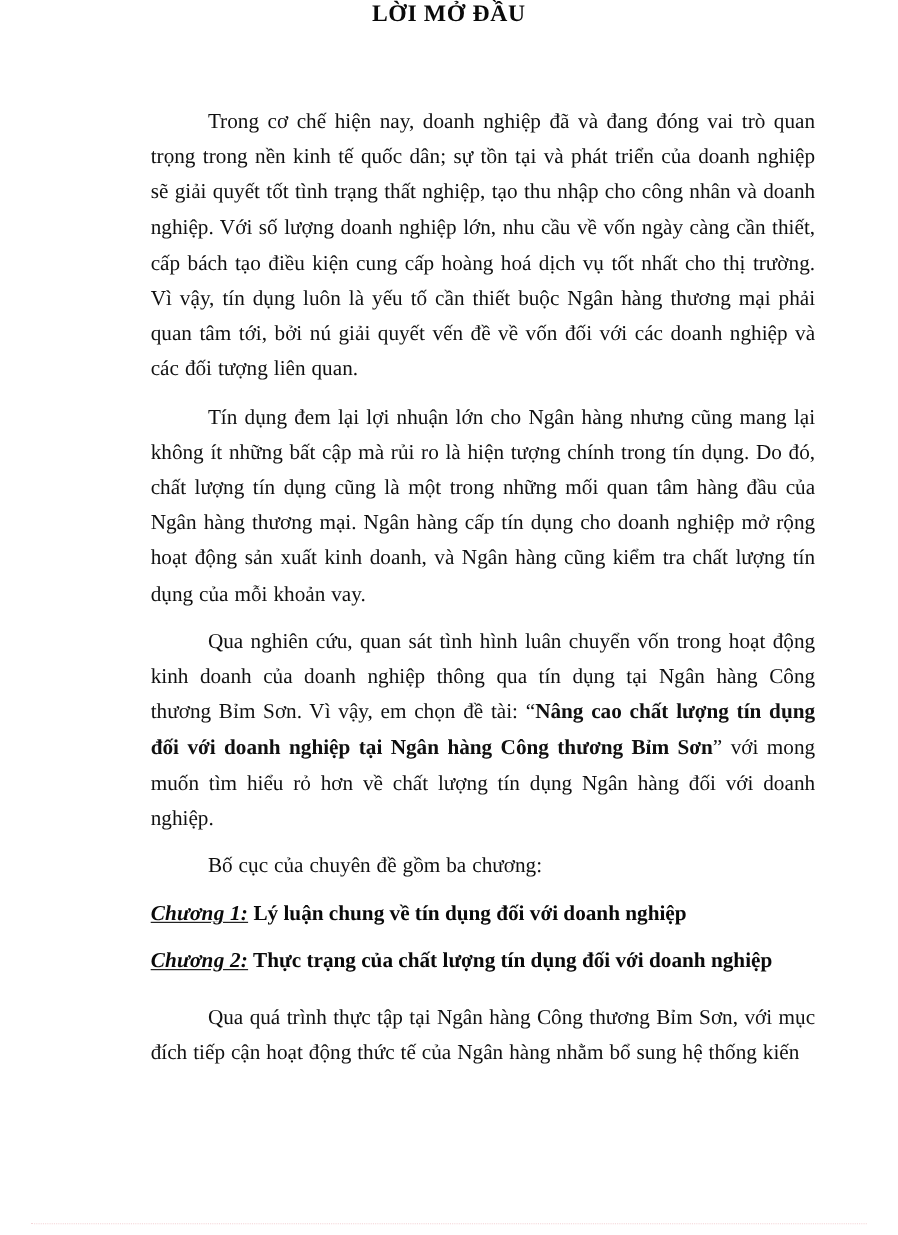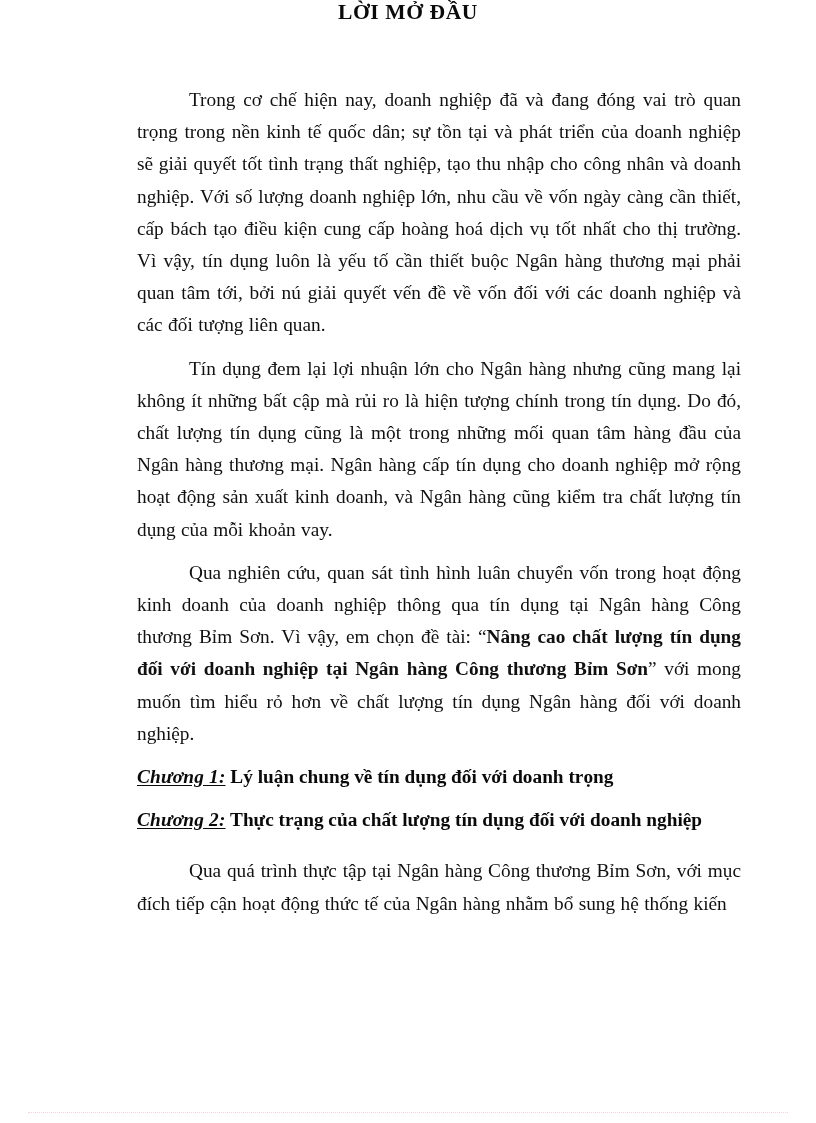--- a/index.html
+++ b/index.html
@@ -15,21 +15,21 @@
     margin: 0 auto;
     background: #ffffff;
     overflow: hidden;
     font-family: "Liberation Serif", "DejaVu Serif", serif;
     color: #050505;
     box-sizing: border-box;
   }
   .content {
     position: absolute;
     left: 137px;
-    top: 84px;
+    top: 95px;
     width: 604px;
   }
   .doc-title {
     text-align: center;
     font-weight: bold;
     font-size: 21.5px;
     letter-spacing: 0.6px;
     line-height: 1.2;
     margin: 0 0 22px 0;
     color: #0a0a0a;
@@ -96,22 +96,23 @@
   <h1 class="doc-title">LỜI MỞ ĐẦU</h1>
 
   <div class="content">
 
     <p class="para">Trong cơ chế hiện nay, doanh nghiệp đã và đang đóng vai trò quan trọng trong nền kinh tế quốc dân; sự tồn tại và phát triển của doanh nghiệp sẽ giải quyết tốt tình trạng thất nghiệp, tạo thu nhập cho công nhân và doanh nghiệp. Với số lượng doanh nghiệp lớn, nhu cầu về vốn ngày càng cần thiết, cấp bách tạo điều kiện cung cấp hoàng hoá dịch vụ tốt nhất cho thị trường. Vì vậy, tín dụng luôn là yếu tố cần thiết buộc Ngân hàng thương mại phải quan tâm tới, bởi nú giải quyết vến đề về vốn đối với các doanh nghiệp và các đối tượng liên quan.</p>
 
     <p class="para">Tín dụng đem lại lợi nhuận lớn cho Ngân hàng nhưng cũng mang lại không ít những bất cập mà rủi ro là hiện tượng chính trong tín dụng. Do đó, chất lượng tín dụng cũng là một trong những mối quan tâm hàng đầu của Ngân hàng thương mại. Ngân hàng cấp tín dụng cho doanh nghiệp mở rộng hoạt động sản xuất kinh doanh, và Ngân hàng cũng kiểm tra chất lượng tín dụng của mỗi khoản vay.</p>
 
     <p class="para"><span>Qua nghiên cứu, quan sát tình hình luân chuyển vốn trong hoạt động kinh doanh của doanh nghiệp thông qua tín dụng tại Ngân hàng Công thương Bỉm Sơn. Vì vậy, em chọn đề tài: “</span><b class="bold">Nâng cao chất lượng tín dụng đối với doanh nghiệp tại Ngân hàng Công thương Bỉm Sơn</b><span>” với mong muốn tìm hiểu rỏ hơn về chất lượng tín dụng Ngân hàng đối với doanh nghiệp.</span></p>
 
+    <p class="para">Bố cục của chuyên đề gồm ba chương:</p>
 
-    <p class="chapter-line first"><span class="chapter-label">Chương 1:</span> <span class="chapter-text">Lý luận chung về tín dụng đối với doanh trọng</span></p>
+    <p class="chapter-line first"><span class="chapter-label">Chương 1:</span> <span class="chapter-text">Lý luận chung về tín dụng đối với doanh nghiệp</span></p>
 
     <p class="chapter-line"><span class="chapter-label">Chương 2:</span> <span class="chapter-text">Thực trạng của chất lượng tín dụng đối với doanh nghiệp</span></p>
 
 
     <p class="para last para-gap">Qua quá trình thực tập tại Ngân hàng Công thương Bỉm Sơn, với mục đích tiếp cận hoạt động thức tế của Ngân hàng nhằm bổ sung hệ thống kiến</p>
 
   </div>
 
   <div class="scan-line"></div>
 

